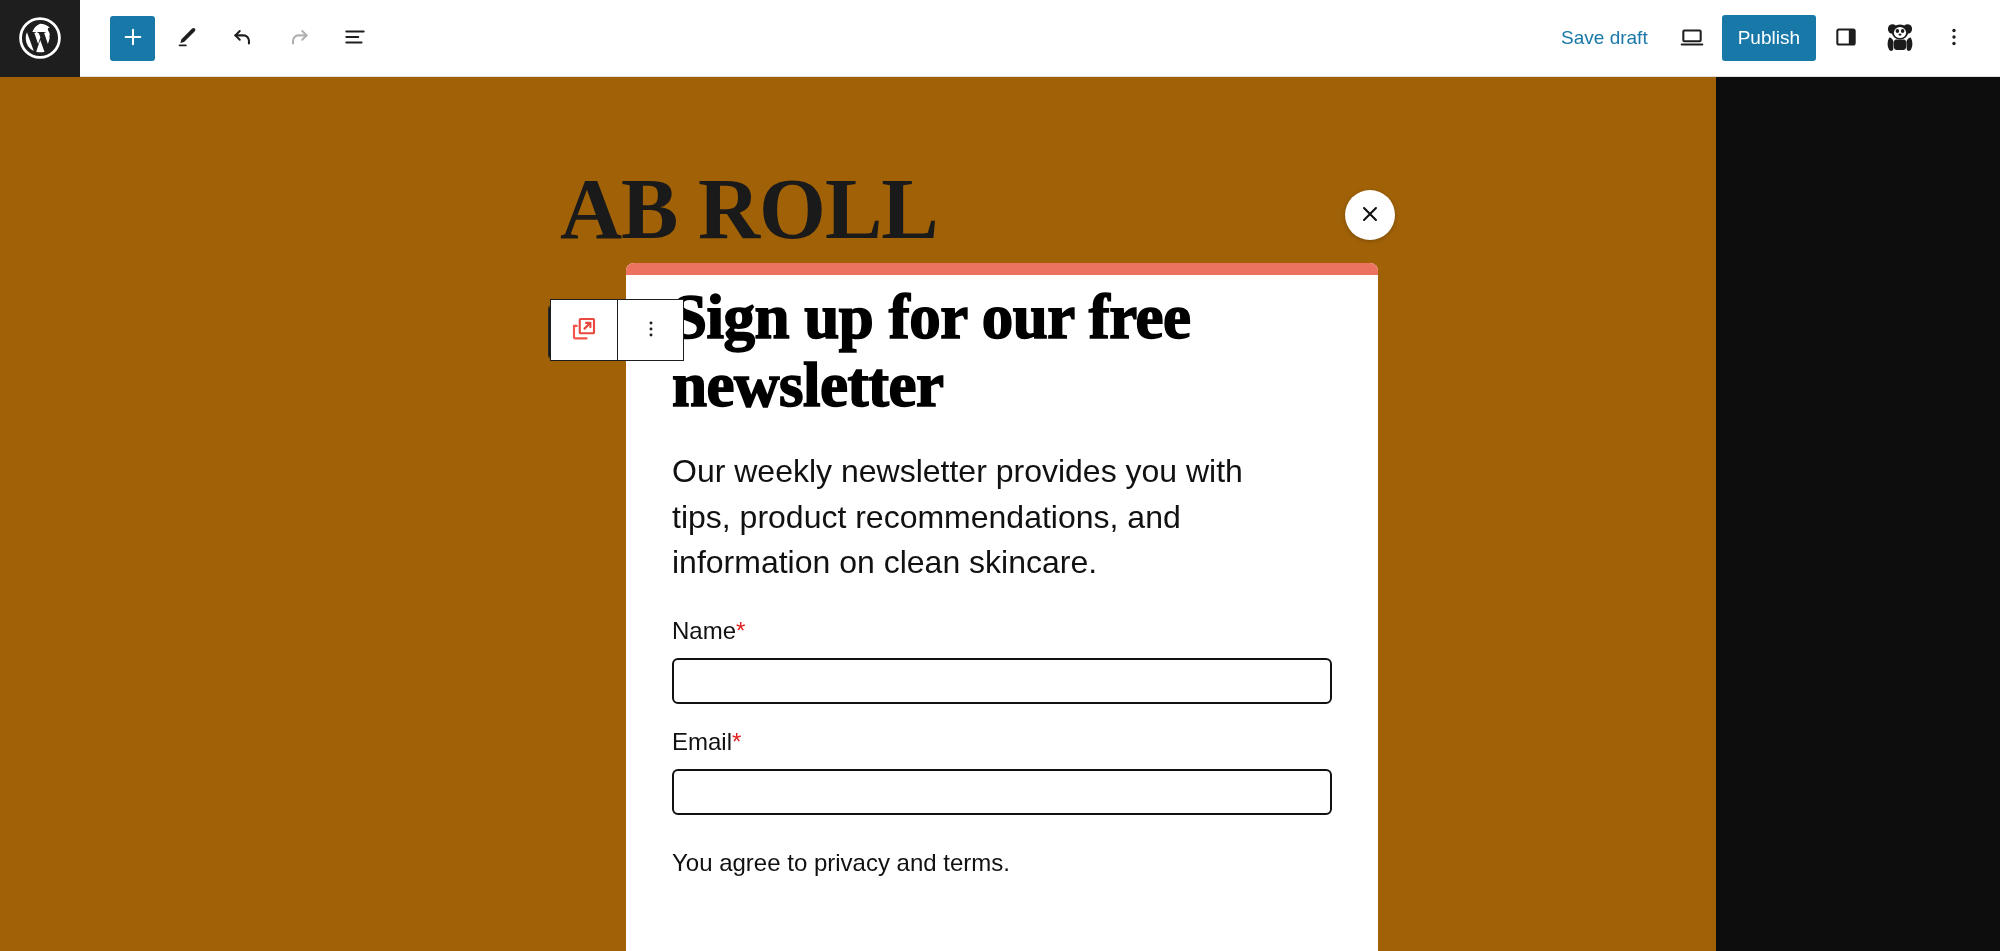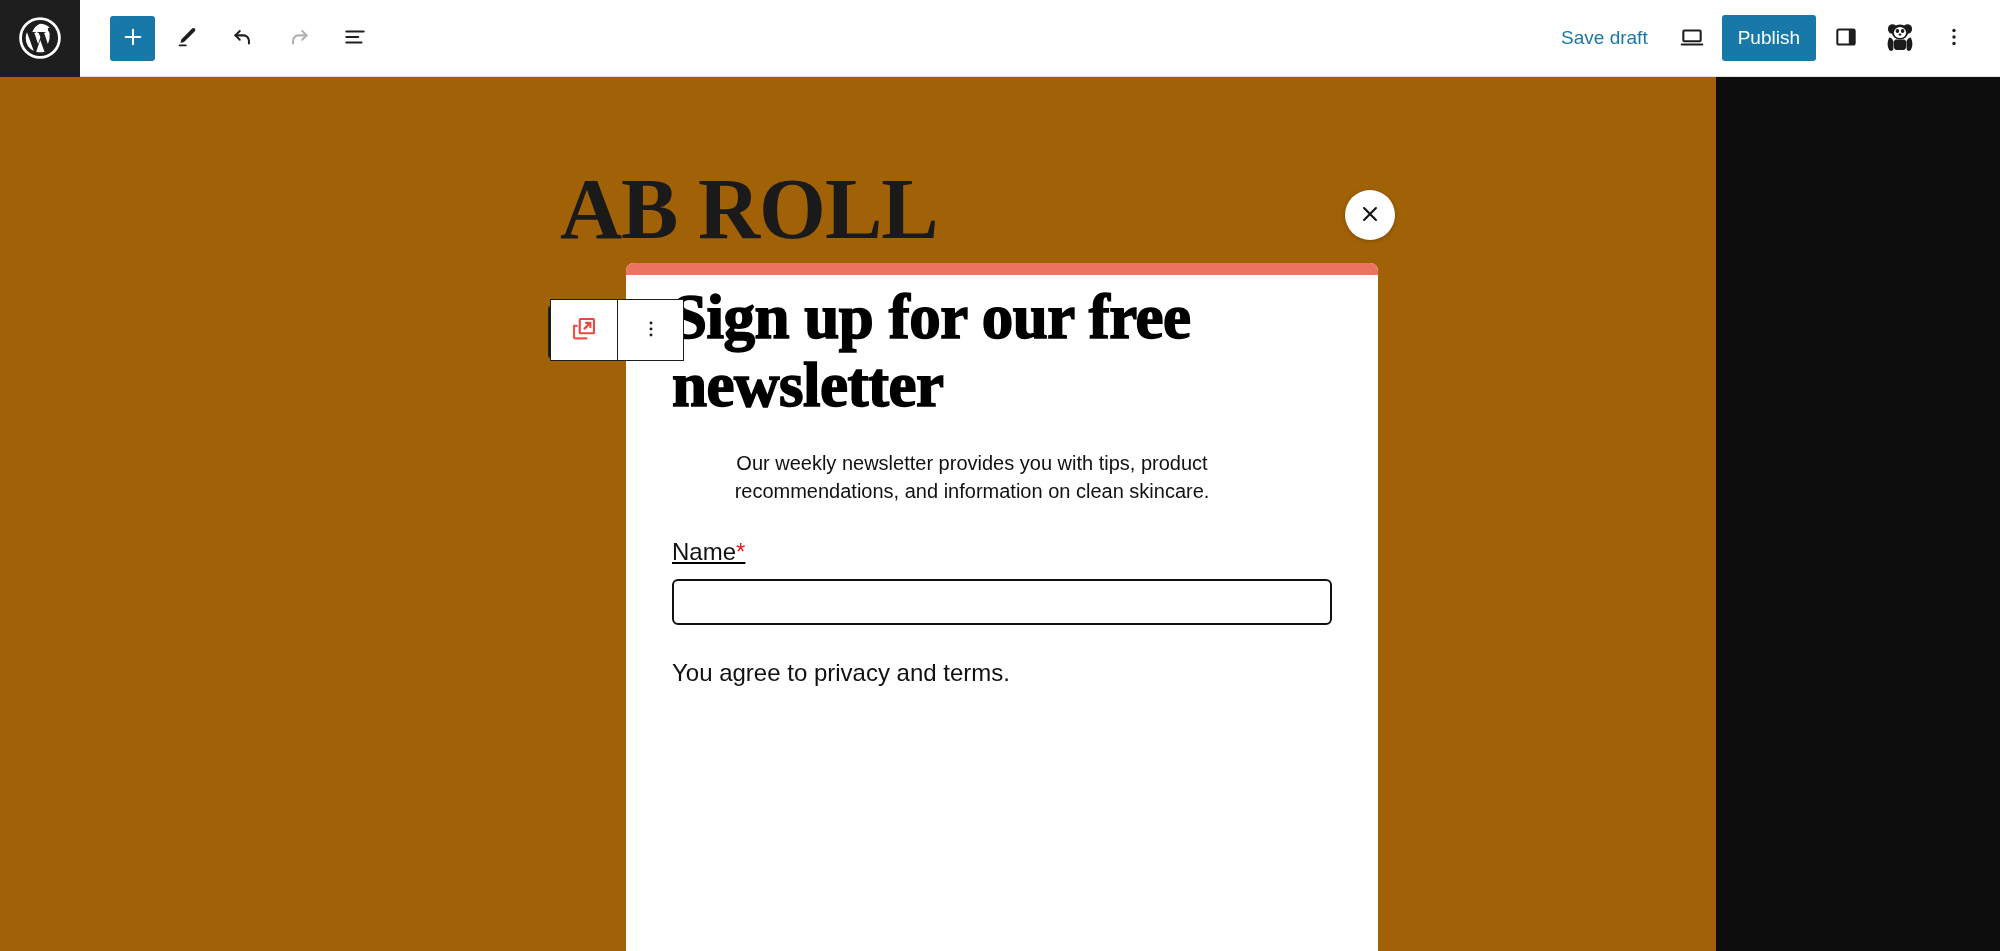--- a/index.html
+++ b/index.html
@@ -218,29 +218,28 @@
     font-weight: 900;
     font-size: 63px;
     line-height: 1.08;
     color: #000000;
     letter-spacing: -0.5px;
     margin-bottom: 30px;
     -webkit-text-stroke: 1.6px #000;
   }
 
   .modal-desc {
-    font-size: 20px;
+    font-size: 32px;
     line-height: 1.42;
     color: #111111;
     margin-bottom: 32px;
     max-width: 600px;
-    text-align: center;
-  }
-
-  .field-group { margin-bottom: 24px; text-decoration: underline; }
+  }
+
+  .field-group { margin-bottom: 24px; }
 
   .field-label {
     font-size: 24px;
     color: #111111;
     margin-bottom: 13px;
     display: block;
   }
   .field-label .req { color: #e02020; }
 
   .field-input {
@@ -454,20 +453,26 @@
 
       <p class="modal-desc">Our weekly newsletter provides you with tips, product recommendations, and information on clean skincare.</p>
 
       <div class="field-group">
         <label class="field-label">
           <span>Name</span><span class="req">*</span>
         </label>
         <input class="field-input" type="text" placeholder="" style="">
       </div>
 
+      <div class="field-group">
+        <label class="field-label">
+          <span>Email</span><span class="req">*</span>
+        </label>
+        <input class="field-input" type="text" placeholder="" style="">
+      </div>
 
       <p class="consent-text">You agree to privacy and terms.</p>
 
 
     </div>
   </div>
 
   <div class="block-toolbar">
     <button class="bt-item">
       <span>

